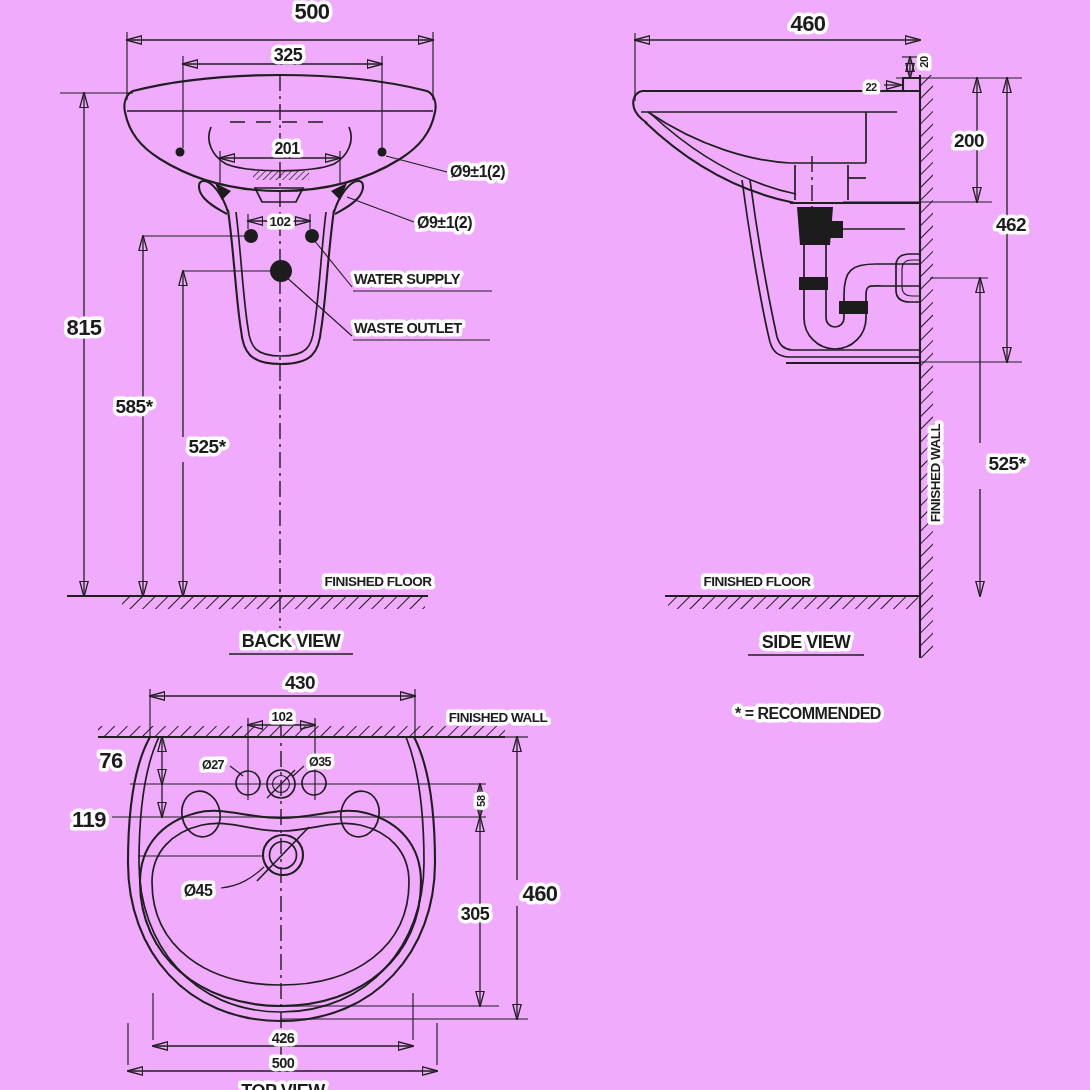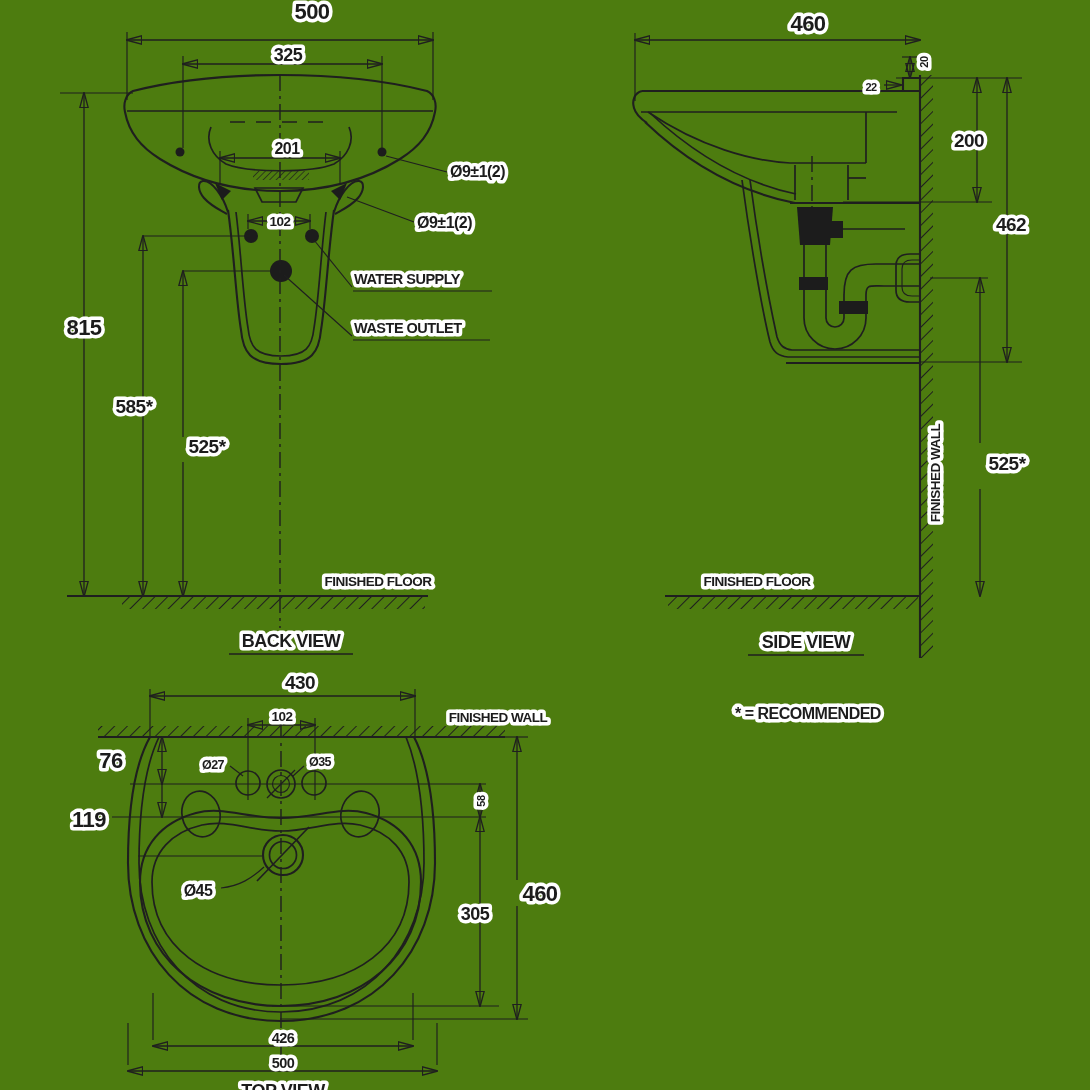--- a/index.html
+++ b/index.html
@@ -1,16 +1,16 @@
 <!DOCTYPE html>
 <html><head>
 <meta charset="utf-8">
 <style>
   html,body{margin:0;padding:0;background:#ffffff;}
-  #stage{position:relative;width:1090px;height:1090px;background:#4d7c0f;overflow:hidden;
+  #stage{position:relative;width:1090px;height:1090px;background:#f0abfc;overflow:hidden;
          font-family:"Liberation Sans", sans-serif;}
   svg{position:absolute;left:0;top:0;}
   svg line, svg path, svg circle, svg ellipse, svg polyline{stroke:#1f1f1f;fill:none;}
   .o2{stroke-width:2.1;}
   .o18{stroke-width:1.7;}
   .d{stroke-width:1.3;}
   .x{stroke-width:1.15;}
   .cl{stroke-width:1.4;stroke-dasharray:16 5 3 5;}
   .dsh{stroke-width:1.7;stroke-dasharray:15 11;}
   .blk{fill:#1c1c1c;stroke:none;}

